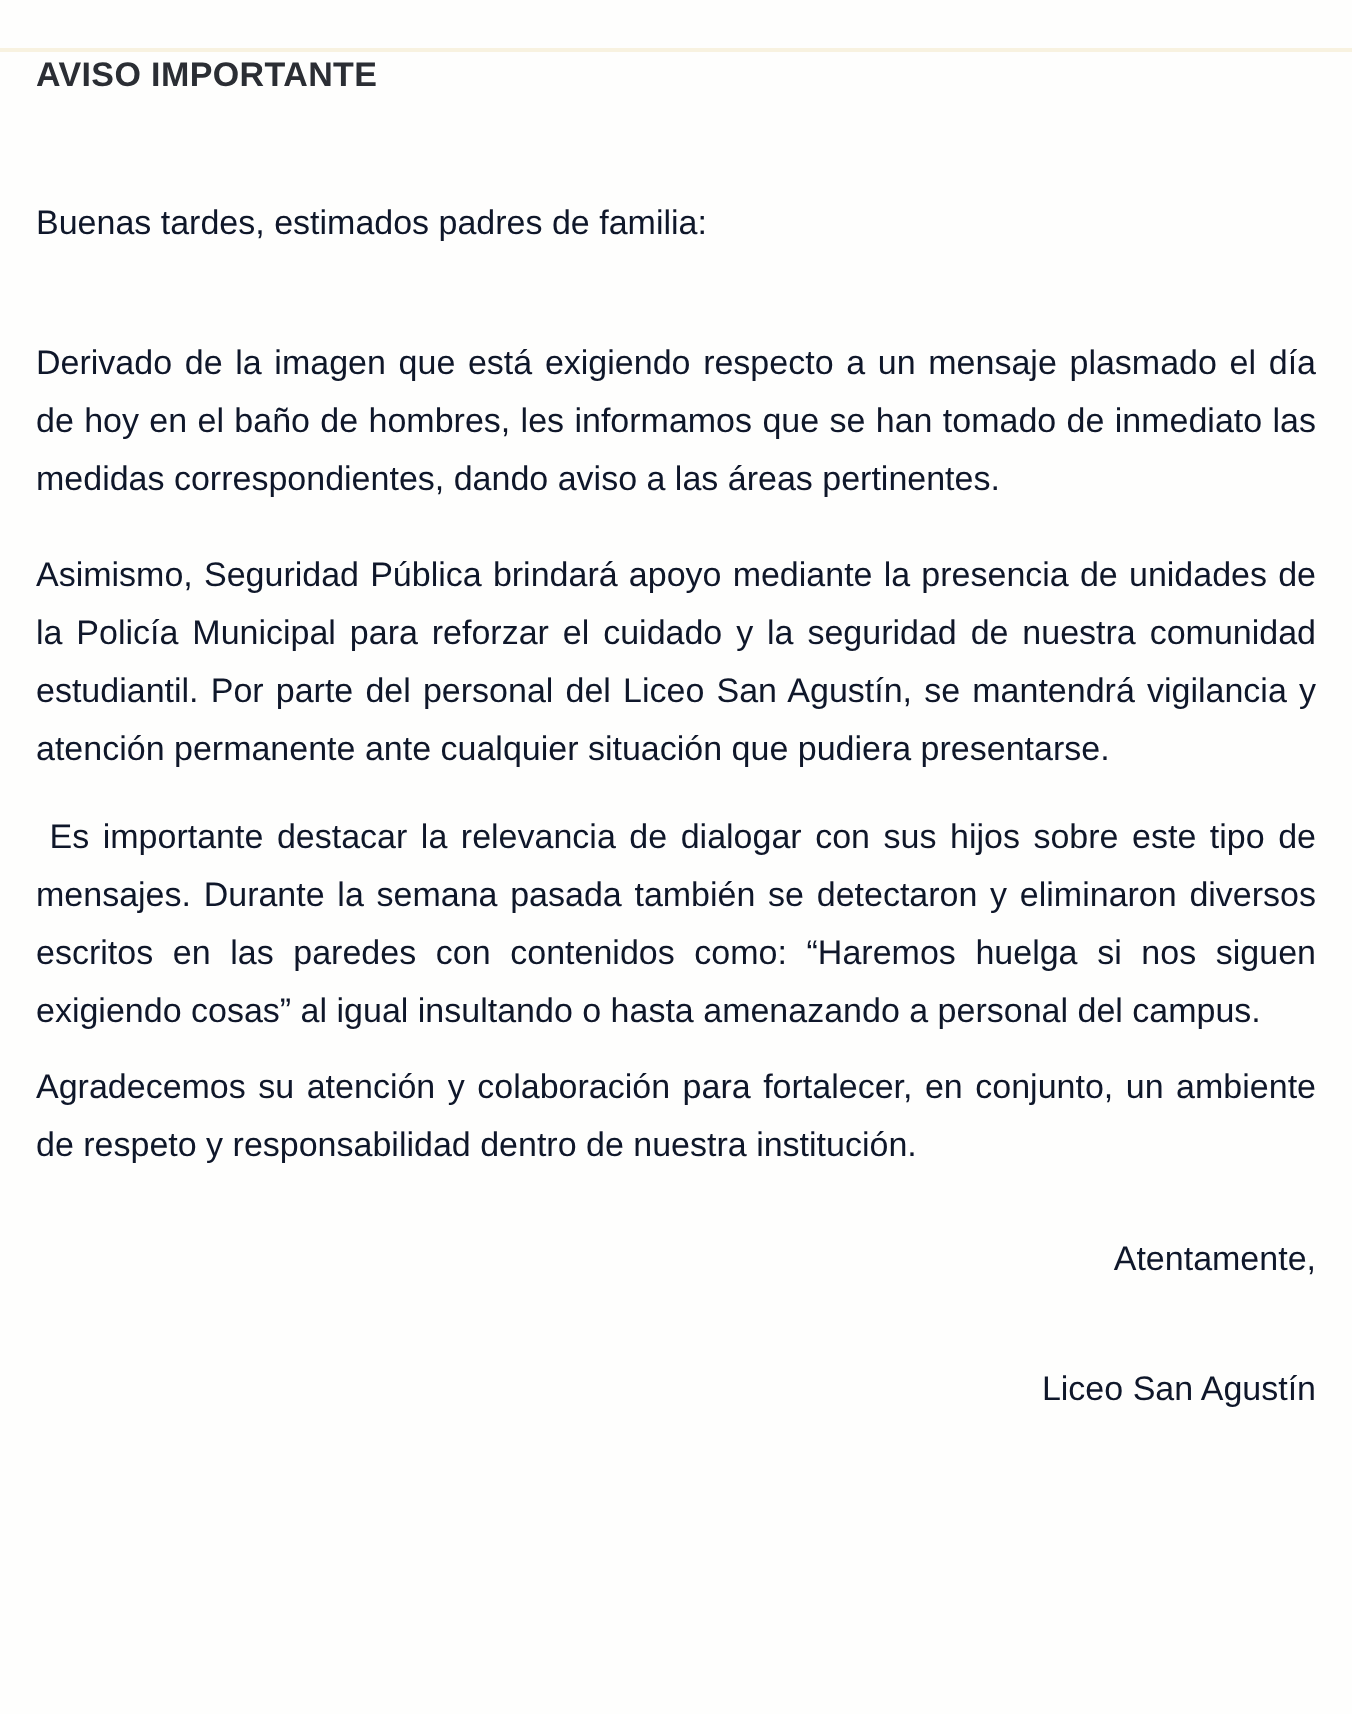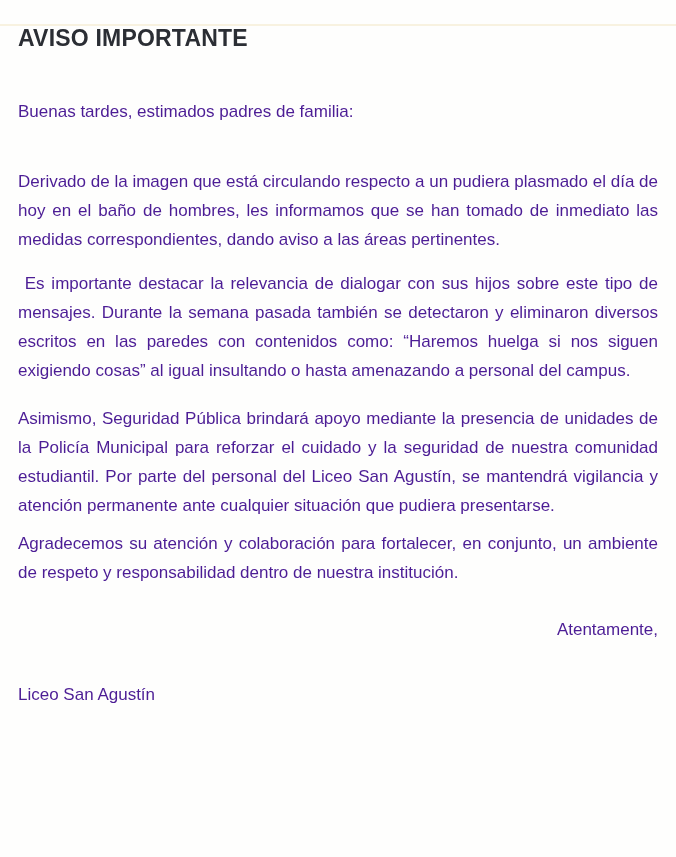--- a/index.html
+++ b/index.html
@@ -24,67 +24,67 @@
   .top-line {
     position: absolute;
     top: 0;
     left: 0;
     width: 676px;
     height: 2px;
     background: #f8f2e0;
   }
   .title {
     margin: 24px 0 0 0;
-    font-size: 23px;
+    font-size: 17px;
     line-height: 28px;
     font-weight: 700;
     color: #2b2e34;
     letter-spacing: 0.2px;
   }
   p {
     margin: 0;
     font-size: 17px;
     line-height: 29px;
-    color: #4c1d95;
+    color: #0f172a;
   }
   .greeting {
     margin-top: 45px;
     text-align: left;
   }
   .body-par {
     text-align: justify;
     text-align-last: left;
   }
   .p1 { margin-top: 41px; }
   .p2 { margin-top: 19px; }
   .p3 { margin-top: 15px; }
   .p4 { margin-top: 9px; }
   .closing {
     margin-top: 28px;
     text-align: right;
   }
   .signature {
     margin-top: 36px;
-    text-align: left;
+    text-align: right;
   }
 </style>
 </head>
 <body>
 
 <div class="page">
   <div class="top-line"></div>
 
   <h1 class="title">AVISO IMPORTANTE</h1>
 
   <p class="greeting">Buenas tardes, estimados padres de familia:</p>
 
-  <p class="body-par p1">Derivado de la imagen que está circulando respecto a un pudiera plasmado el día de hoy en el baño de hombres, les informamos que se han tomado de inmediato las medidas correspondientes, dando aviso a las áreas pertinentes.</p>
+  <p class="body-par p1">Derivado de la imagen que está exigiendo respecto a un mensaje plasmado el día de hoy en el baño de hombres, les informamos que se han tomado de inmediato las medidas correspondientes, dando aviso a las áreas pertinentes.</p>
+
+  <p class="body-par p2">Asimismo, Seguridad Pública brindará apoyo mediante la presencia de unidades de la Policía Municipal para reforzar el cuidado y la seguridad de nuestra comunidad estudiantil. Por parte del personal del Liceo San Agustín, se mantendrá vigilancia y atención permanente ante cualquier situación que pudiera presentarse.</p>
 
   <p class="body-par p3">&nbsp;Es importante destacar la relevancia de dialogar con sus hijos sobre este tipo de mensajes. Durante la semana pasada también se detectaron y eliminaron diversos escritos en las paredes con contenidos como: “Haremos huelga si nos siguen exigiendo cosas” al igual insultando o hasta amenazando a personal del campus.</p>
-
-  <p class="body-par p2">Asimismo, Seguridad Pública brindará apoyo mediante la presencia de unidades de la Policía Municipal para reforzar el cuidado y la seguridad de nuestra comunidad estudiantil. Por parte del personal del Liceo San Agustín, se mantendrá vigilancia y atención permanente ante cualquier situación que pudiera presentarse.</p>
 
   <p class="body-par p4">Agradecemos su atención y colaboración para fortalecer, en conjunto, un ambiente de respeto y responsabilidad dentro de nuestra institución.</p>
 
   <p class="closing">Atentamente,</p>
 
   <p class="signature">Liceo San Agustín</p>
 </div>
 
 </body></html>

